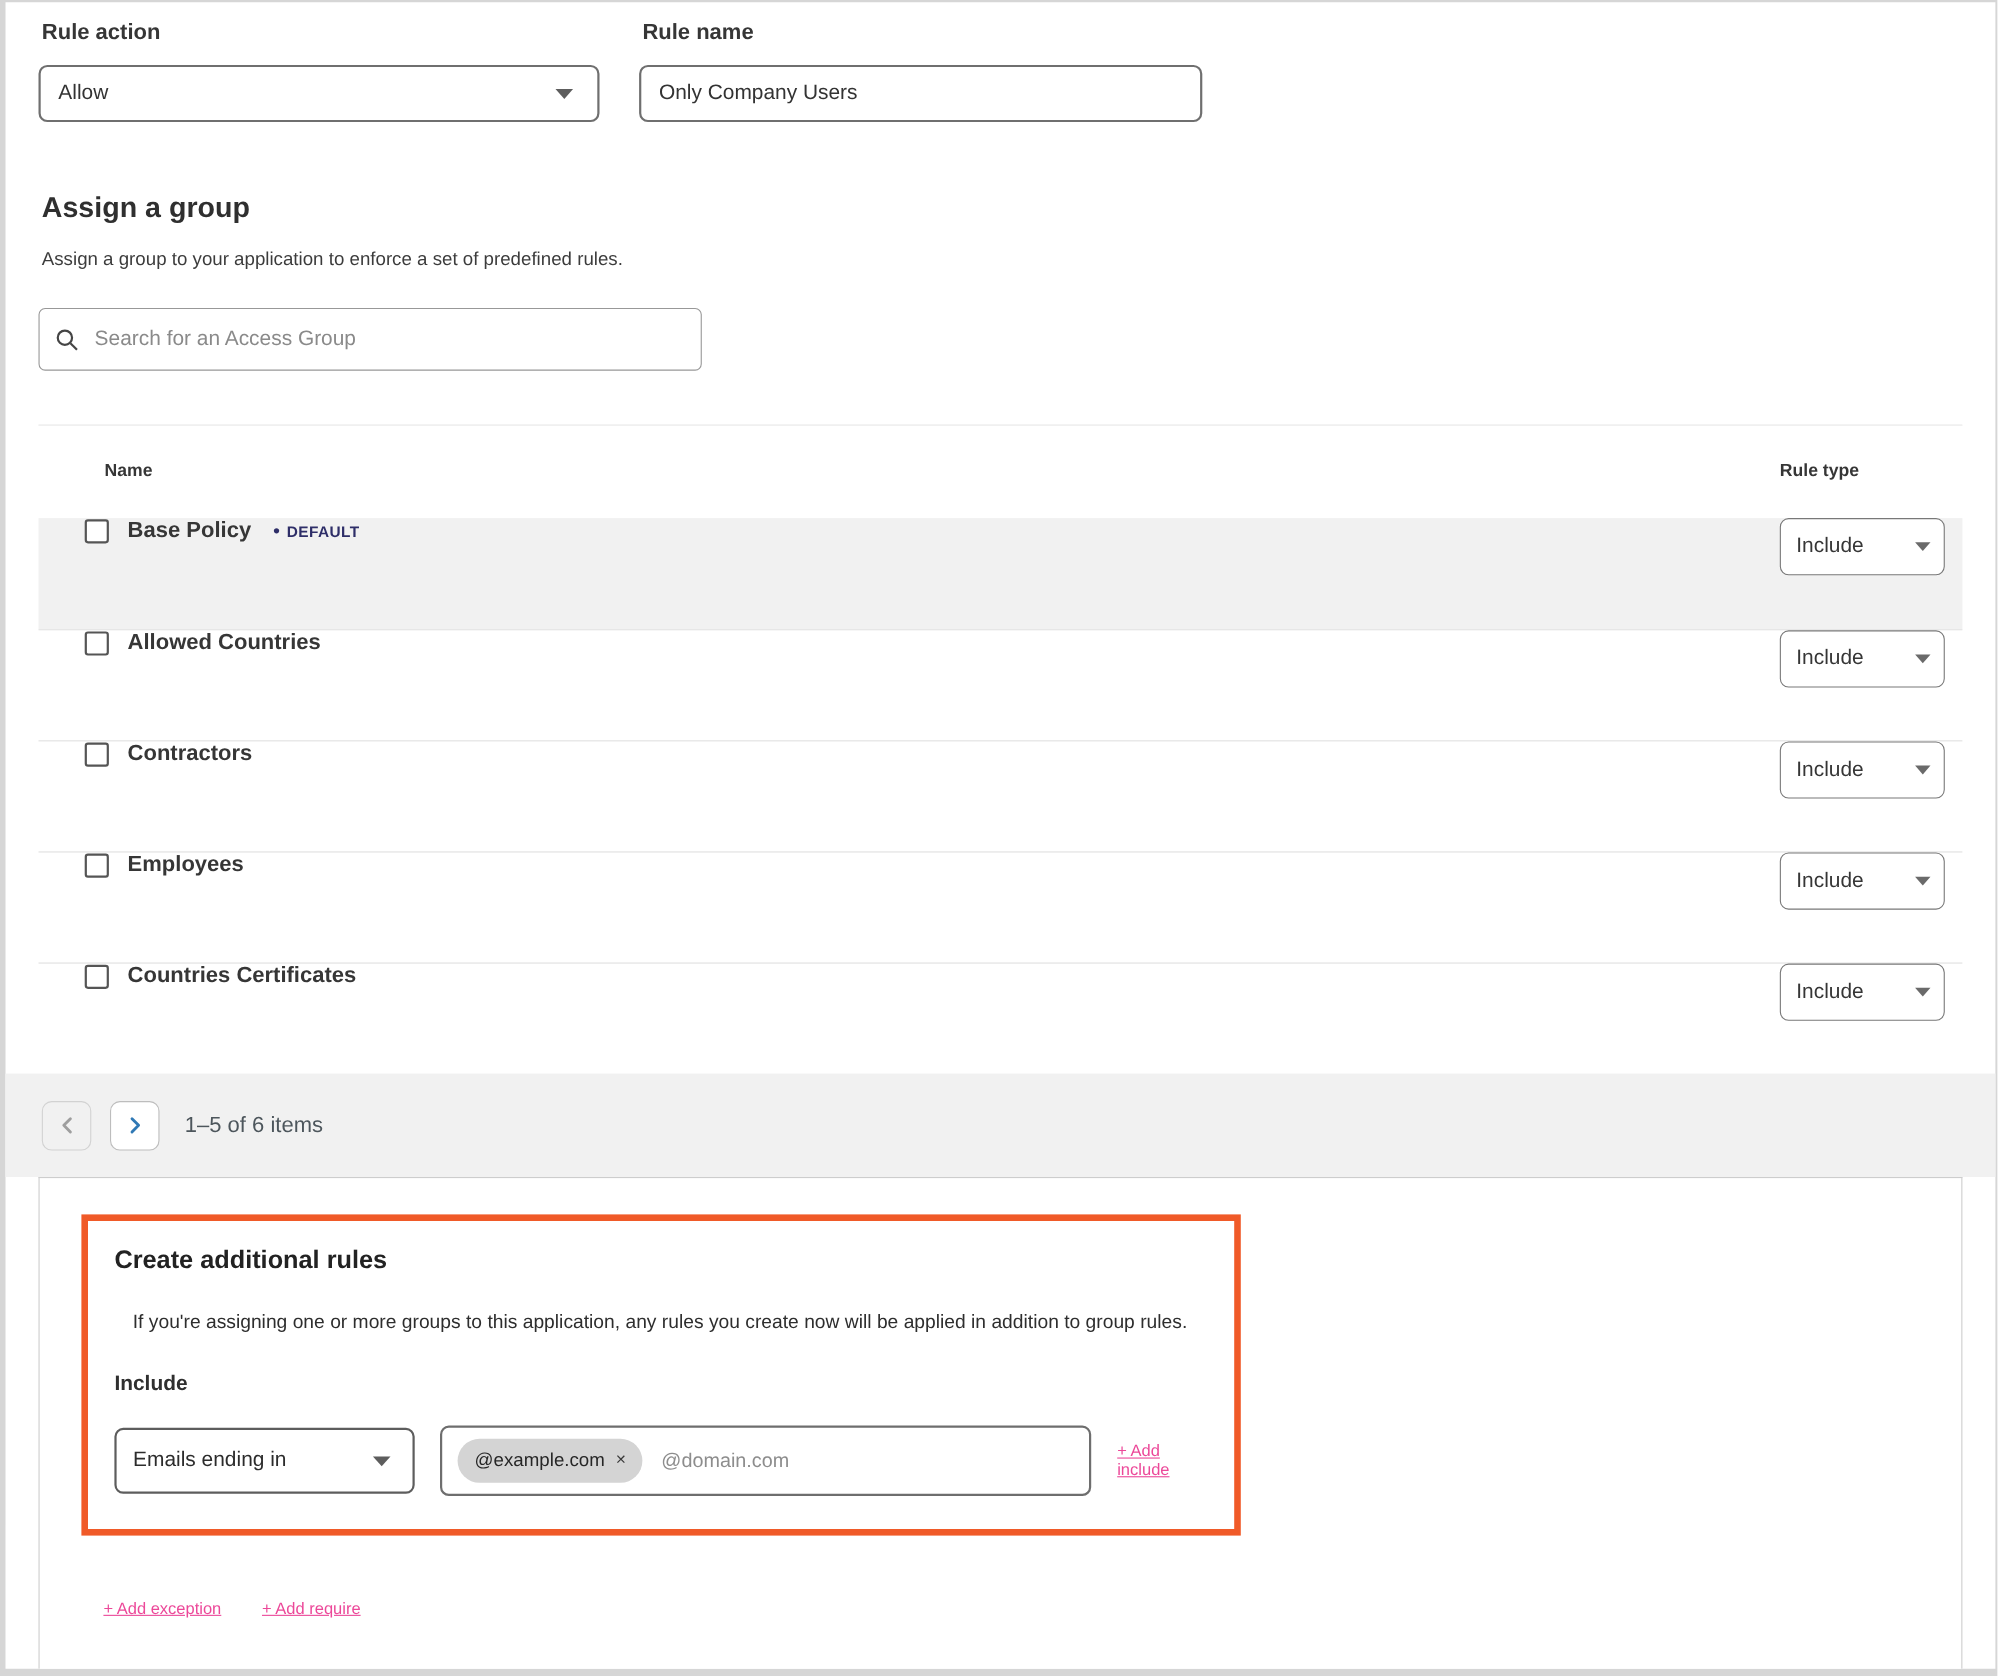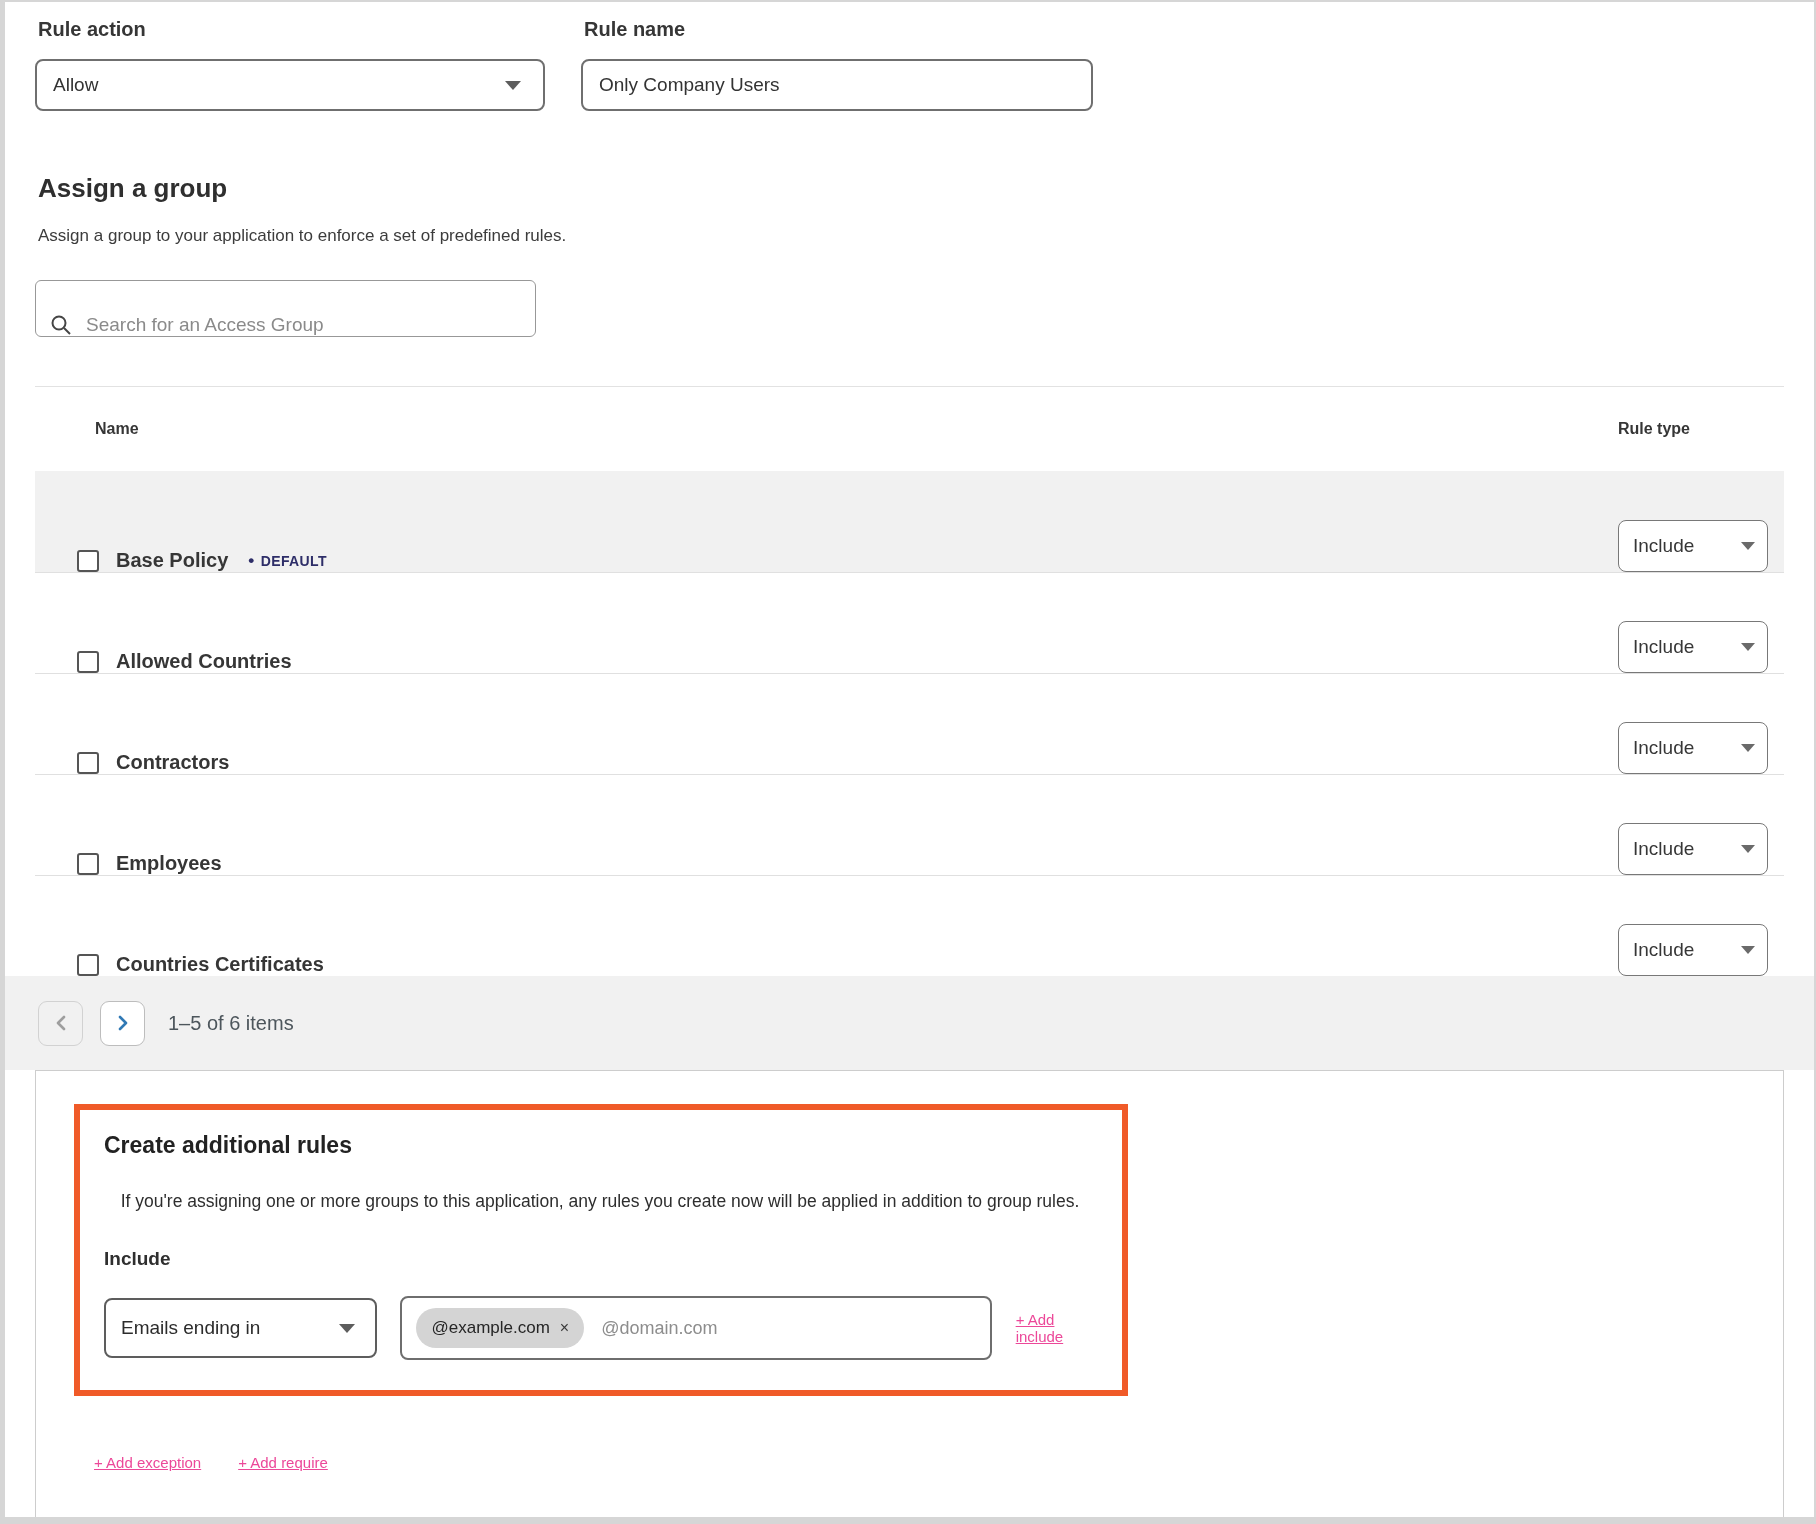--- a/index.html
+++ b/index.html
@@ -34,41 +34,41 @@
     width: 0; height: 0;
     border-left: 8px solid transparent; border-right: 8px solid transparent;
     border-top: 9px solid #5d5d5d; margin-right: 6px;
   }
 
   
   .assign { padding-left: 30px; }
   .assign h2 { font-size: 26px; font-weight: bold; color: #2f2f2f; margin-top: 62px; margin-left: 3px; }
   .assign p  { font-size: 17px; color: #3c3c3c; margin-top: 22px; margin-left: 3px; }
   .search-box {
-    margin-top: 34px; width: 501px; height: 57px;
+    margin-top: 34px; width: 603px; height: 57px;
     border: 1.5px solid #989898; border-radius: 6px; background:#fff;
-    display: flex; align-items: flex-end; padding: 0 14px;
+    display: flex; align-items: center; padding: 0 14px;
   }
   .search-box svg { flex: 0 0 auto; margin-right: 14px; }
   .search-box input {
     border: none; outline: none; font-size: 19px; width: 100%;
     font-family: inherit; color: #333; background: transparent;
   }
   .search-box input::placeholder { color: #8a8a8a; }
 
   
   .table { margin: 49px 30px 0 30px; border-top: 1px solid #e2e2e2; }
   .thead {
     display: flex; align-items: center; justify-content: space-between;
     height: 84px; background: #fff; padding-left: 60px; padding-right: 16px;
   }
   .th { font-size: 16px; font-weight: bold; color: #363636; }
   .th-ruletype { width: 150px; }
   .trow {
-    display: flex; align-items: flex-end; justify-content: space-between;
+    display: flex; align-items: flex-start; justify-content: space-between;
     height: 101px; background: #fff; padding: 0 16px 0 42px;
     border-top: 1px solid #e0e0e0;
   }
   .trow:first-of-type { border-top: none; }
   .trow.shaded { background: #f1f1f1; border-top: none; }
   .row-left { display: flex; align-items: center; }
   .checkbox {
     width: 22px; height: 22px; border: 2px solid #555; border-radius: 3px;
     background: #fff; margin-right: 17px; cursor: pointer; flex: 0 0 auto;
   }

